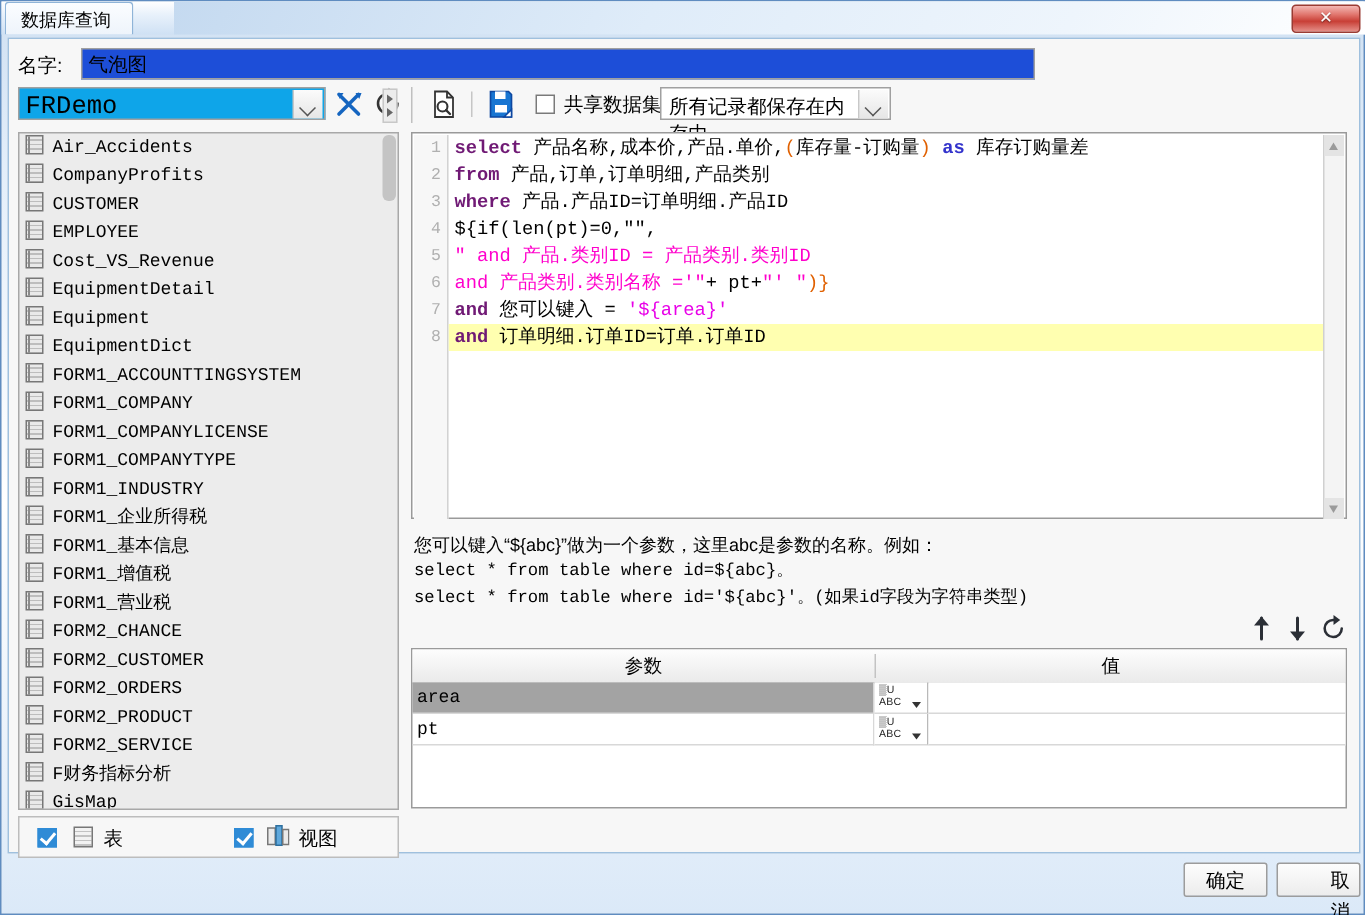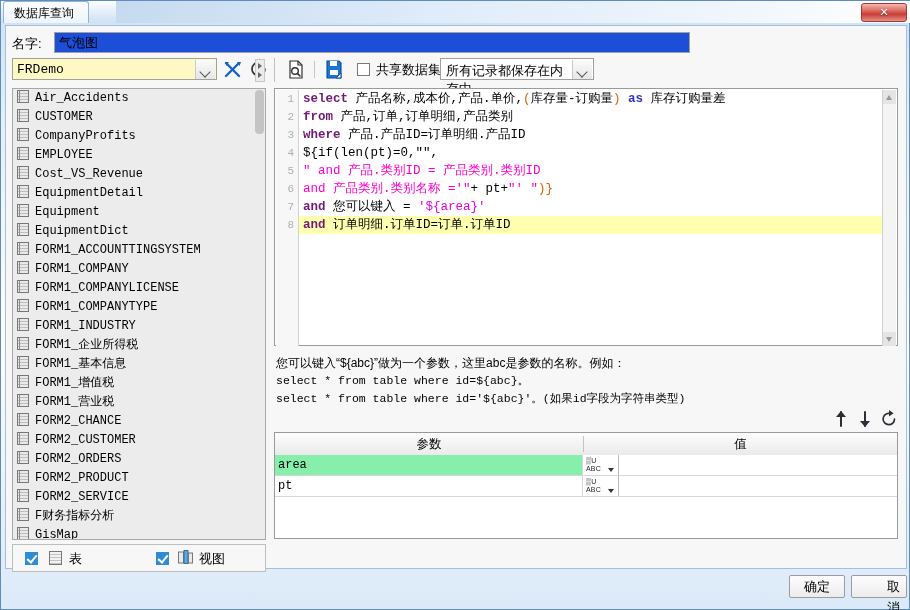--- a/index.html
+++ b/index.html
@@ -52,23 +52,23 @@
   .nameinput{
     position:absolute;left:42px;top:0;width:636px;height:21px;
     box-sizing:border-box;background:#1d4ed8;
     border:1px solid #a0a0a0;
     padding:2px 4px;font-size:13px;line-height:16px;
   }
   
   .toolbar{position:absolute;left:6px;top:32px;width:886px;height:26px;}
   .combo{
     position:absolute;left:0;top:0;width:205px;height:22px;
-    box-sizing:border-box;background:#fef9c3;border:1px solid #a0a0a0;
+    box-sizing:border-box;background:#0ea5e9;border:1px solid #a0a0a0;
     font-family:"Liberation Mono","DejaVu Sans Mono",monospace;
-    font-size:13px;padding:3px 22px 0 4px;
+    font-size:17px;padding:3px 22px 0 4px;
   }
   .combo-arrow{
     position:absolute;right:1px;top:1px;width:19px;height:19px;
     background:linear-gradient(to bottom,#fbfbfb,#e6e6e6);
     border-left:1px solid #c8c8c8;
   }
   .combo-arrow:after{
     content:"";position:absolute;left:5px;top:8px;
     width:7px;height:7px;border-left:1.5px solid #555;border-bottom:1.5px solid #555;
     transform:rotate(-45deg);
@@ -209,21 +209,21 @@
     position:absolute;left:0;top:0;width:622px;height:22px;
     background:linear-gradient(to bottom,#fdfdfd,#eaeaea);
     border-bottom:1px solid #b5b5b5;
   }
   .phcell{
     position:absolute;top:0;height:22px;line-height:22px;
     text-align:center;font-size:12.5px;
   }
   .phdiv{position:absolute;top:3px;width:1px;height:16px;background:#c3c3c3;}
   .prow{position:absolute;left:0;width:622px;height:21px;}
-  .prow.sel .pname{background:#86efac;font-family:Liberation Mono, monospace;}
+  .prow.sel .pname{background:#a3a3a3;font-family:Liberation Mono, monospace;}
   .pname{
     position:absolute;left:0;top:0;width:308px;height:21px;box-sizing:border-box;
     border-bottom:1px solid #d8d8d8;border-right:1px solid #d8d8d8;
     padding:3px 0 0 3px;
     font-family:"Liberation Mono","DejaVu Sans Mono",monospace;font-size:12px;
   }
   .ptype{
     position:absolute;left:308px;top:0;width:36px;height:21px;box-sizing:border-box;
     border-bottom:1px solid #d8d8d8;border-right:1px solid #b9b9b9;background:#fff;
   }
@@ -322,22 +322,22 @@
 
       <div class="combo2">
         <span>所有记录都保存在内存中</span>
         <span class="combo-arrow"></span>
       </div>
     </div>
 
     <div class="leftpanel">
       <div class="listscroll" id="list-container">
           <div class="litem"><span class="licon"></span><span>Air_Accidents</span></div>
+          <div class="litem"><span class="licon"></span><span>CompanyProfits</span></div>
           <div class="litem"><span class="licon"></span><span>CUSTOMER</span></div>
-          <div class="litem"><span class="licon"></span><span>CompanyProfits</span></div>
           <div class="litem"><span class="licon"></span><span>EMPLOYEE</span></div>
           <div class="litem"><span class="licon"></span><span>Cost_VS_Revenue</span></div>
           <div class="litem"><span class="licon"></span><span>EquipmentDetail</span></div>
           <div class="litem"><span class="licon"></span><span>Equipment</span></div>
           <div class="litem"><span class="licon"></span><span>EquipmentDict</span></div>
           <div class="litem"><span class="licon"></span><span>FORM1_ACCOUNTTINGSYSTEM</span></div>
           <div class="litem"><span class="licon"></span><span>FORM1_COMPANY</span></div>
           <div class="litem"><span class="licon"></span><span>FORM1_COMPANYLICENSE</span></div>
           <div class="litem"><span class="licon"></span><span>FORM1_COMPANYTYPE</span></div>
           <div class="litem"><span class="licon"></span><span>FORM1_INDUSTRY</span></div>

